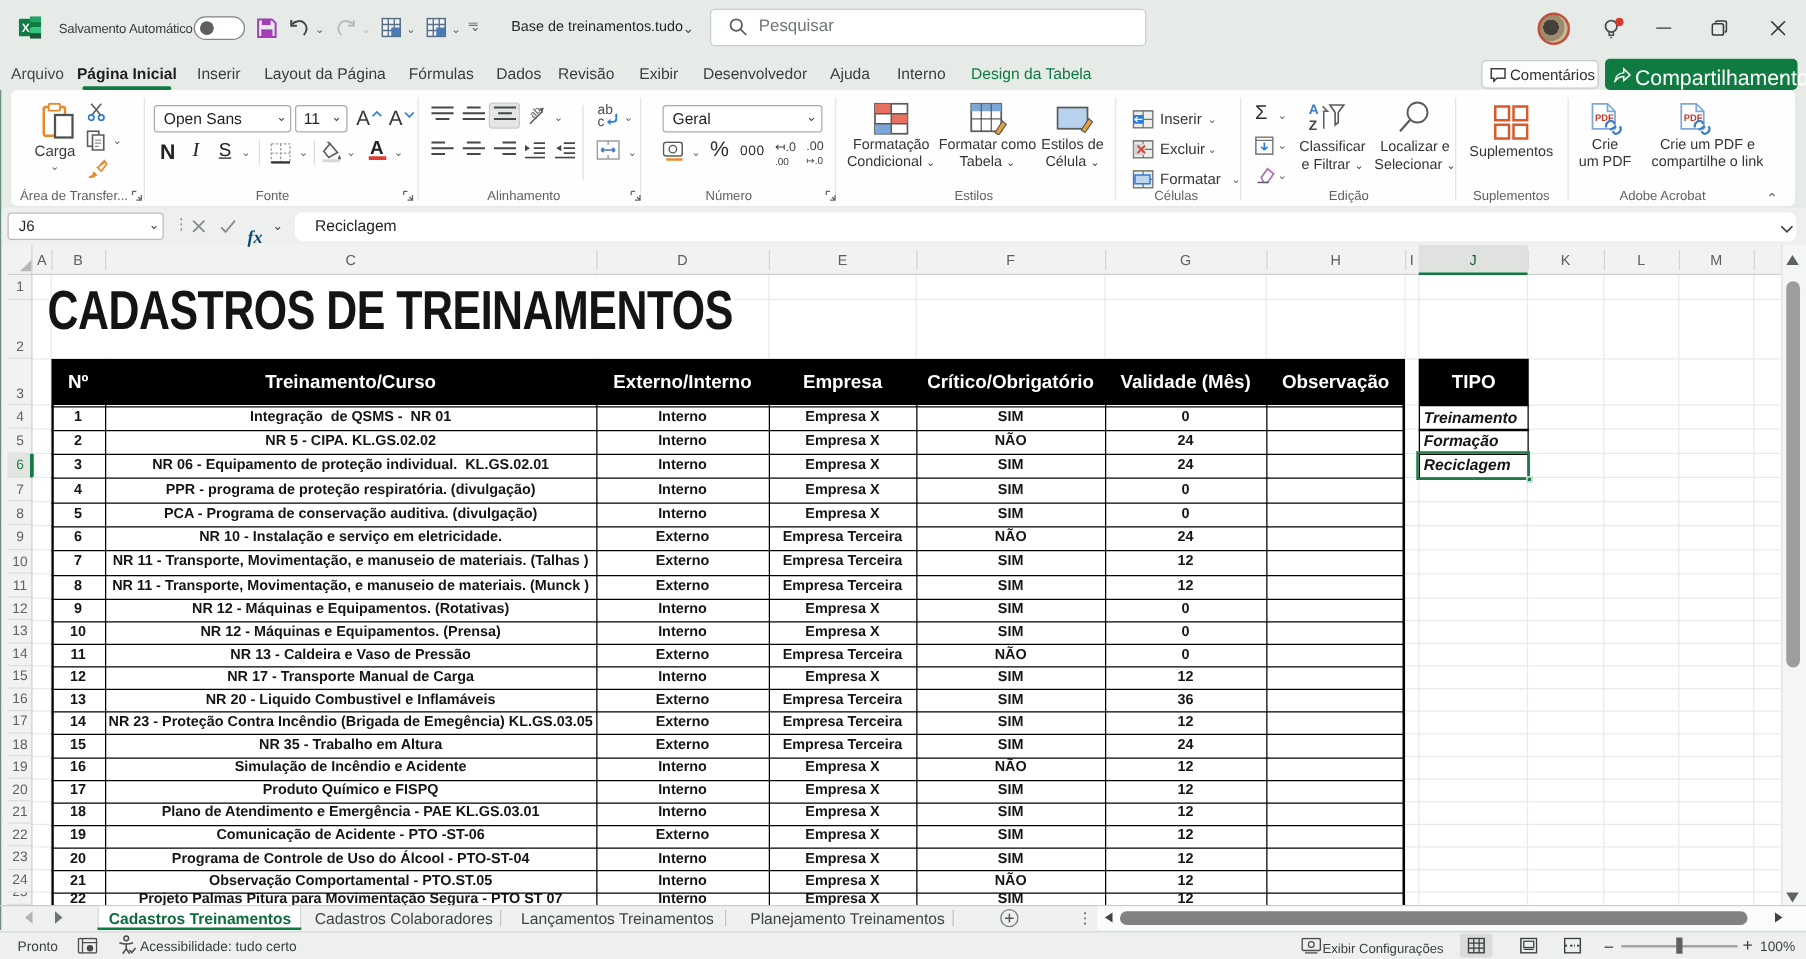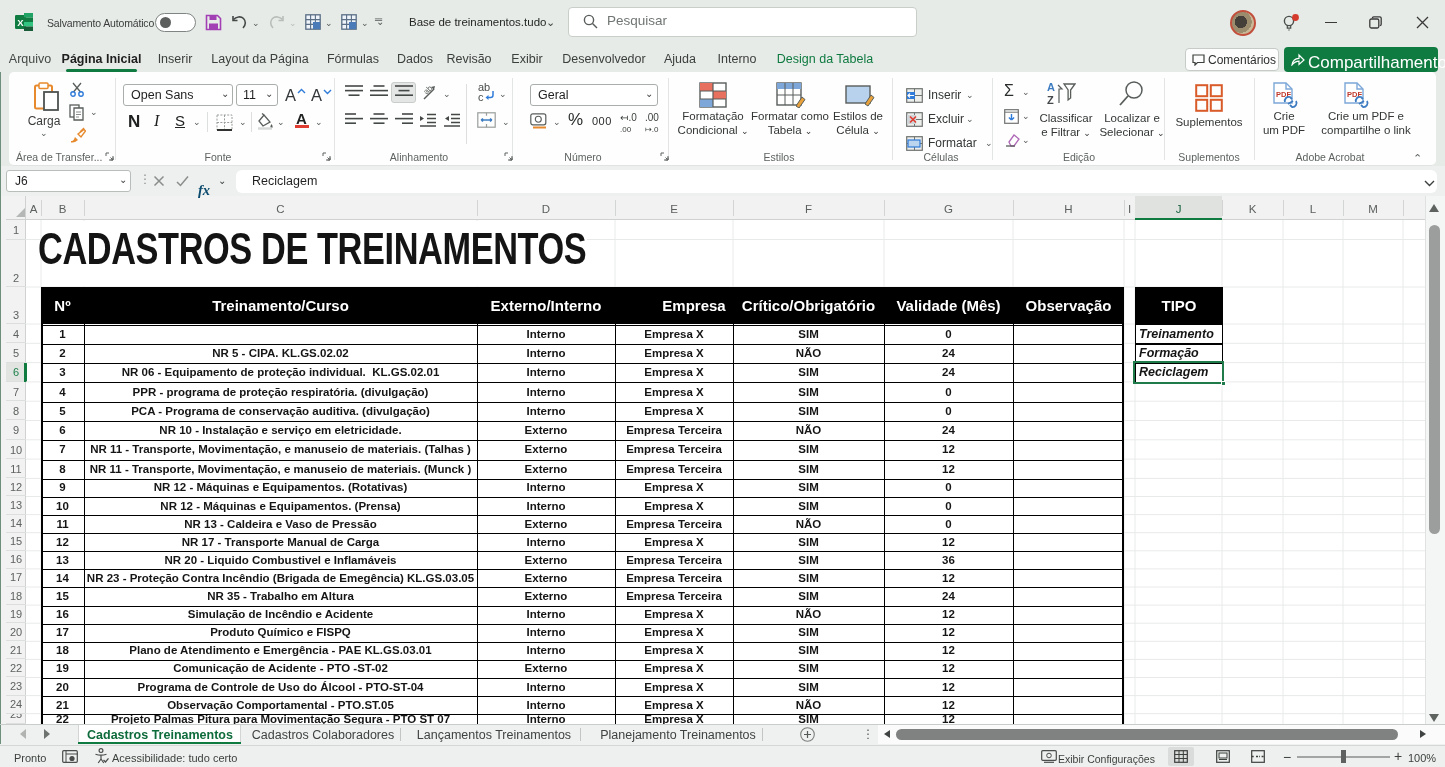--- a/index.html
+++ b/index.html
@@ -467,26 +467,27 @@
       <path d="M0 493.70000000000005 H1399"></path>
     </g>
   </svg>
 <div class="abs" style="left:42px;top:221px;width:545px;height:65px;background:#fff"></div>
 <div class="abs" style="left:38px;top:224px;font-size:44px;font-weight:bold;color:#141414;letter-spacing:-0.5px;white-space:nowrap;transform:scaleX(0.78);transform-origin:0 0">CADASTROS DE TREINAMENTOS</div>
 <div class="abs" style="left:41px;top:286.5px;width:1084px;height:437.5px;overflow:hidden">
 <div style="position:absolute;left:0;top:0;width:1083px;height:37.5px;background:#000"></div>
 <div style="position:absolute;left:0px;top:0;width:43px;height:37.5px;color:#fff;font-weight:bold;font-size:15px;display:flex;align-items:center;justify-content:center;white-space:nowrap">Nº</div>
 <div style="position:absolute;left:436px;top:0;width:138px;height:37.5px;color:#fff;font-weight:bold;font-size:15px;display:flex;align-items:center;justify-content:center;white-space:nowrap">Externo/Interno</div>
 <div style="position:absolute;left:43px;top:0;width:393px;height:37.5px;color:#fff;font-weight:bold;font-size:15px;display:flex;align-items:center;justify-content:center;white-space:nowrap">Treinamento/Curso</div>
-<div style="position:absolute;left:594px;top:0;width:118px;height:37.5px;color:#fff;font-weight:bold;font-size:15px;display:flex;align-items:center;justify-content:center;white-space:nowrap">Empresa</div>
+<div style="position:absolute;left:574px;top:0;width:118px;height:37.5px;color:#fff;font-weight:bold;font-size:15px;display:flex;align-items:center;justify-content:center;white-space:nowrap">Empresa</div>
 <div style="position:absolute;left:843px;top:0;width:129px;height:37.5px;color:#fff;font-weight:bold;font-size:15px;display:flex;align-items:center;justify-content:center;white-space:nowrap">Validade (Mês)</div>
 <div style="position:absolute;left:692px;top:0;width:151px;height:37.5px;color:#fff;font-weight:bold;font-size:15px;display:flex;align-items:center;justify-content:center;white-space:nowrap">Crítico/Obrigatório</div>
 <div style="position:absolute;left:972px;top:0;width:111px;height:37.5px;color:#fff;font-weight:bold;font-size:15px;display:flex;align-items:center;justify-content:center;white-space:nowrap">Observação</div>
 <div style="position:absolute;left:0;top:37.5px;width:1083px;height:400px;background:#fff"></div>
 <div style="position:absolute;left:0px;top:37.5px;width:43px;height:19.30000000000001px;color:#151515;font-weight:600;font-size:11.5px;display:flex;align-items:center;justify-content:center;white-space:nowrap;overflow:hidden">1</div>
+<div style="position:absolute;left:43px;top:37.5px;width:393px;height:19.30000000000001px;color:#151515;font-weight:600;font-size:11.5px;display:flex;align-items:center;justify-content:center;white-space:nowrap;overflow:hidden">Integração&nbsp; de QSMS -&nbsp; NR 01</div>
 <div style="position:absolute;left:436px;top:37.5px;width:138px;height:19.30000000000001px;color:#151515;font-weight:600;font-size:11.5px;display:flex;align-items:center;justify-content:center;white-space:nowrap;overflow:hidden">Interno</div>
 <div style="position:absolute;left:574px;top:37.5px;width:118px;height:19.30000000000001px;color:#151515;font-weight:600;font-size:11.5px;display:flex;align-items:center;justify-content:center;white-space:nowrap;overflow:hidden">Empresa X</div>
 <div style="position:absolute;left:692px;top:37.5px;width:151px;height:19.30000000000001px;color:#151515;font-weight:600;font-size:11.5px;display:flex;align-items:center;justify-content:center;white-space:nowrap;overflow:hidden">SIM</div>
 <div style="position:absolute;left:843px;top:37.5px;width:129px;height:19.30000000000001px;color:#151515;font-weight:600;font-size:11.5px;display:flex;align-items:center;justify-content:center;white-space:nowrap;overflow:hidden">0</div>
 <div style="position:absolute;left:0px;top:56.80000000000001px;width:43px;height:19.30000000000001px;color:#151515;font-weight:600;font-size:11.5px;display:flex;align-items:center;justify-content:center;white-space:nowrap;overflow:hidden">2</div>
 <div style="position:absolute;left:43px;top:56.80000000000001px;width:393px;height:19.30000000000001px;color:#151515;font-weight:600;font-size:11.5px;display:flex;align-items:center;justify-content:center;white-space:nowrap;overflow:hidden">NR 5 - CIPA. KL.GS.02.02</div>
 <div style="position:absolute;left:436px;top:56.80000000000001px;width:138px;height:19.30000000000001px;color:#151515;font-weight:600;font-size:11.5px;display:flex;align-items:center;justify-content:center;white-space:nowrap;overflow:hidden">Interno</div>
 <div style="position:absolute;left:574px;top:56.80000000000001px;width:118px;height:19.30000000000001px;color:#151515;font-weight:600;font-size:11.5px;display:flex;align-items:center;justify-content:center;white-space:nowrap;overflow:hidden">Empresa X</div>
 <div style="position:absolute;left:692px;top:56.80000000000001px;width:151px;height:19.30000000000001px;color:#151515;font-weight:600;font-size:11.5px;display:flex;align-items:center;justify-content:center;white-space:nowrap;overflow:hidden">NÃO</div>
 <div style="position:absolute;left:843px;top:56.80000000000001px;width:129px;height:19.30000000000001px;color:#151515;font-weight:600;font-size:11.5px;display:flex;align-items:center;justify-content:center;white-space:nowrap;overflow:hidden">24</div>
@@ -580,21 +581,21 @@
 <div style="position:absolute;left:574px;top:336.70000000000005px;width:118px;height:18.09999999999991px;color:#151515;font-weight:600;font-size:11.5px;display:flex;align-items:center;justify-content:center;white-space:nowrap;overflow:hidden">Empresa X</div>
 <div style="position:absolute;left:692px;top:336.70000000000005px;width:151px;height:18.09999999999991px;color:#151515;font-weight:600;font-size:11.5px;display:flex;align-items:center;justify-content:center;white-space:nowrap;overflow:hidden">SIM</div>
 <div style="position:absolute;left:843px;top:336.70000000000005px;width:129px;height:18.09999999999991px;color:#151515;font-weight:600;font-size:11.5px;display:flex;align-items:center;justify-content:center;white-space:nowrap;overflow:hidden">12</div>
 <div style="position:absolute;left:0px;top:354.79999999999995px;width:43px;height:18.100000000000023px;color:#151515;font-weight:600;font-size:11.5px;display:flex;align-items:center;justify-content:center;white-space:nowrap;overflow:hidden">18</div>
 <div style="position:absolute;left:43px;top:354.79999999999995px;width:393px;height:18.100000000000023px;color:#151515;font-weight:600;font-size:11.5px;display:flex;align-items:center;justify-content:center;white-space:nowrap;overflow:hidden">Plano de Atendimento e Emergência - PAE KL.GS.03.01</div>
 <div style="position:absolute;left:436px;top:354.79999999999995px;width:138px;height:18.100000000000023px;color:#151515;font-weight:600;font-size:11.5px;display:flex;align-items:center;justify-content:center;white-space:nowrap;overflow:hidden">Interno</div>
 <div style="position:absolute;left:574px;top:354.79999999999995px;width:118px;height:18.100000000000023px;color:#151515;font-weight:600;font-size:11.5px;display:flex;align-items:center;justify-content:center;white-space:nowrap;overflow:hidden">Empresa X</div>
 <div style="position:absolute;left:692px;top:354.79999999999995px;width:151px;height:18.100000000000023px;color:#151515;font-weight:600;font-size:11.5px;display:flex;align-items:center;justify-content:center;white-space:nowrap;overflow:hidden">SIM</div>
 <div style="position:absolute;left:843px;top:354.79999999999995px;width:129px;height:18.100000000000023px;color:#151515;font-weight:600;font-size:11.5px;display:flex;align-items:center;justify-content:center;white-space:nowrap;overflow:hidden">12</div>
 <div style="position:absolute;left:0px;top:372.9px;width:43px;height:18.100000000000023px;color:#151515;font-weight:600;font-size:11.5px;display:flex;align-items:center;justify-content:center;white-space:nowrap;overflow:hidden">19</div>
-<div style="position:absolute;left:43px;top:372.9px;width:393px;height:18.100000000000023px;color:#151515;font-weight:600;font-size:11.5px;display:flex;align-items:center;justify-content:center;white-space:nowrap;overflow:hidden">Comunicação de Acidente - PTO -ST-02</div>
+<div style="position:absolute;left:43px;top:372.9px;width:393px;height:18.100000000000023px;color:#151515;font-weight:600;font-size:11.5px;display:flex;align-items:center;justify-content:center;white-space:nowrap;overflow:hidden">Comunicação de Acidente - PTO -ST-06</div>
 <div style="position:absolute;left:436px;top:372.9px;width:138px;height:18.100000000000023px;color:#151515;font-weight:600;font-size:11.5px;display:flex;align-items:center;justify-content:center;white-space:nowrap;overflow:hidden">Externo</div>
 <div style="position:absolute;left:574px;top:372.9px;width:118px;height:18.100000000000023px;color:#151515;font-weight:600;font-size:11.5px;display:flex;align-items:center;justify-content:center;white-space:nowrap;overflow:hidden">Empresa X</div>
 <div style="position:absolute;left:692px;top:372.9px;width:151px;height:18.100000000000023px;color:#151515;font-weight:600;font-size:11.5px;display:flex;align-items:center;justify-content:center;white-space:nowrap;overflow:hidden">SIM</div>
 <div style="position:absolute;left:843px;top:372.9px;width:129px;height:18.100000000000023px;color:#151515;font-weight:600;font-size:11.5px;display:flex;align-items:center;justify-content:center;white-space:nowrap;overflow:hidden">12</div>
 <div style="position:absolute;left:0px;top:391.0px;width:43px;height:18.100000000000023px;color:#151515;font-weight:600;font-size:11.5px;display:flex;align-items:center;justify-content:center;white-space:nowrap;overflow:hidden">20</div>
 <div style="position:absolute;left:43px;top:391.0px;width:393px;height:18.100000000000023px;color:#151515;font-weight:600;font-size:11.5px;display:flex;align-items:center;justify-content:center;white-space:nowrap;overflow:hidden">Programa de Controle de Uso do Álcool - PTO-ST-04</div>
 <div style="position:absolute;left:436px;top:391.0px;width:138px;height:18.100000000000023px;color:#151515;font-weight:600;font-size:11.5px;display:flex;align-items:center;justify-content:center;white-space:nowrap;overflow:hidden">Interno</div>
 <div style="position:absolute;left:574px;top:391.0px;width:118px;height:18.100000000000023px;color:#151515;font-weight:600;font-size:11.5px;display:flex;align-items:center;justify-content:center;white-space:nowrap;overflow:hidden">Empresa X</div>
 <div style="position:absolute;left:692px;top:391.0px;width:151px;height:18.100000000000023px;color:#151515;font-weight:600;font-size:11.5px;display:flex;align-items:center;justify-content:center;white-space:nowrap;overflow:hidden">SIM</div>
 <div style="position:absolute;left:843px;top:391.0px;width:129px;height:18.100000000000023px;color:#151515;font-weight:600;font-size:11.5px;display:flex;align-items:center;justify-content:center;white-space:nowrap;overflow:hidden">12</div>

